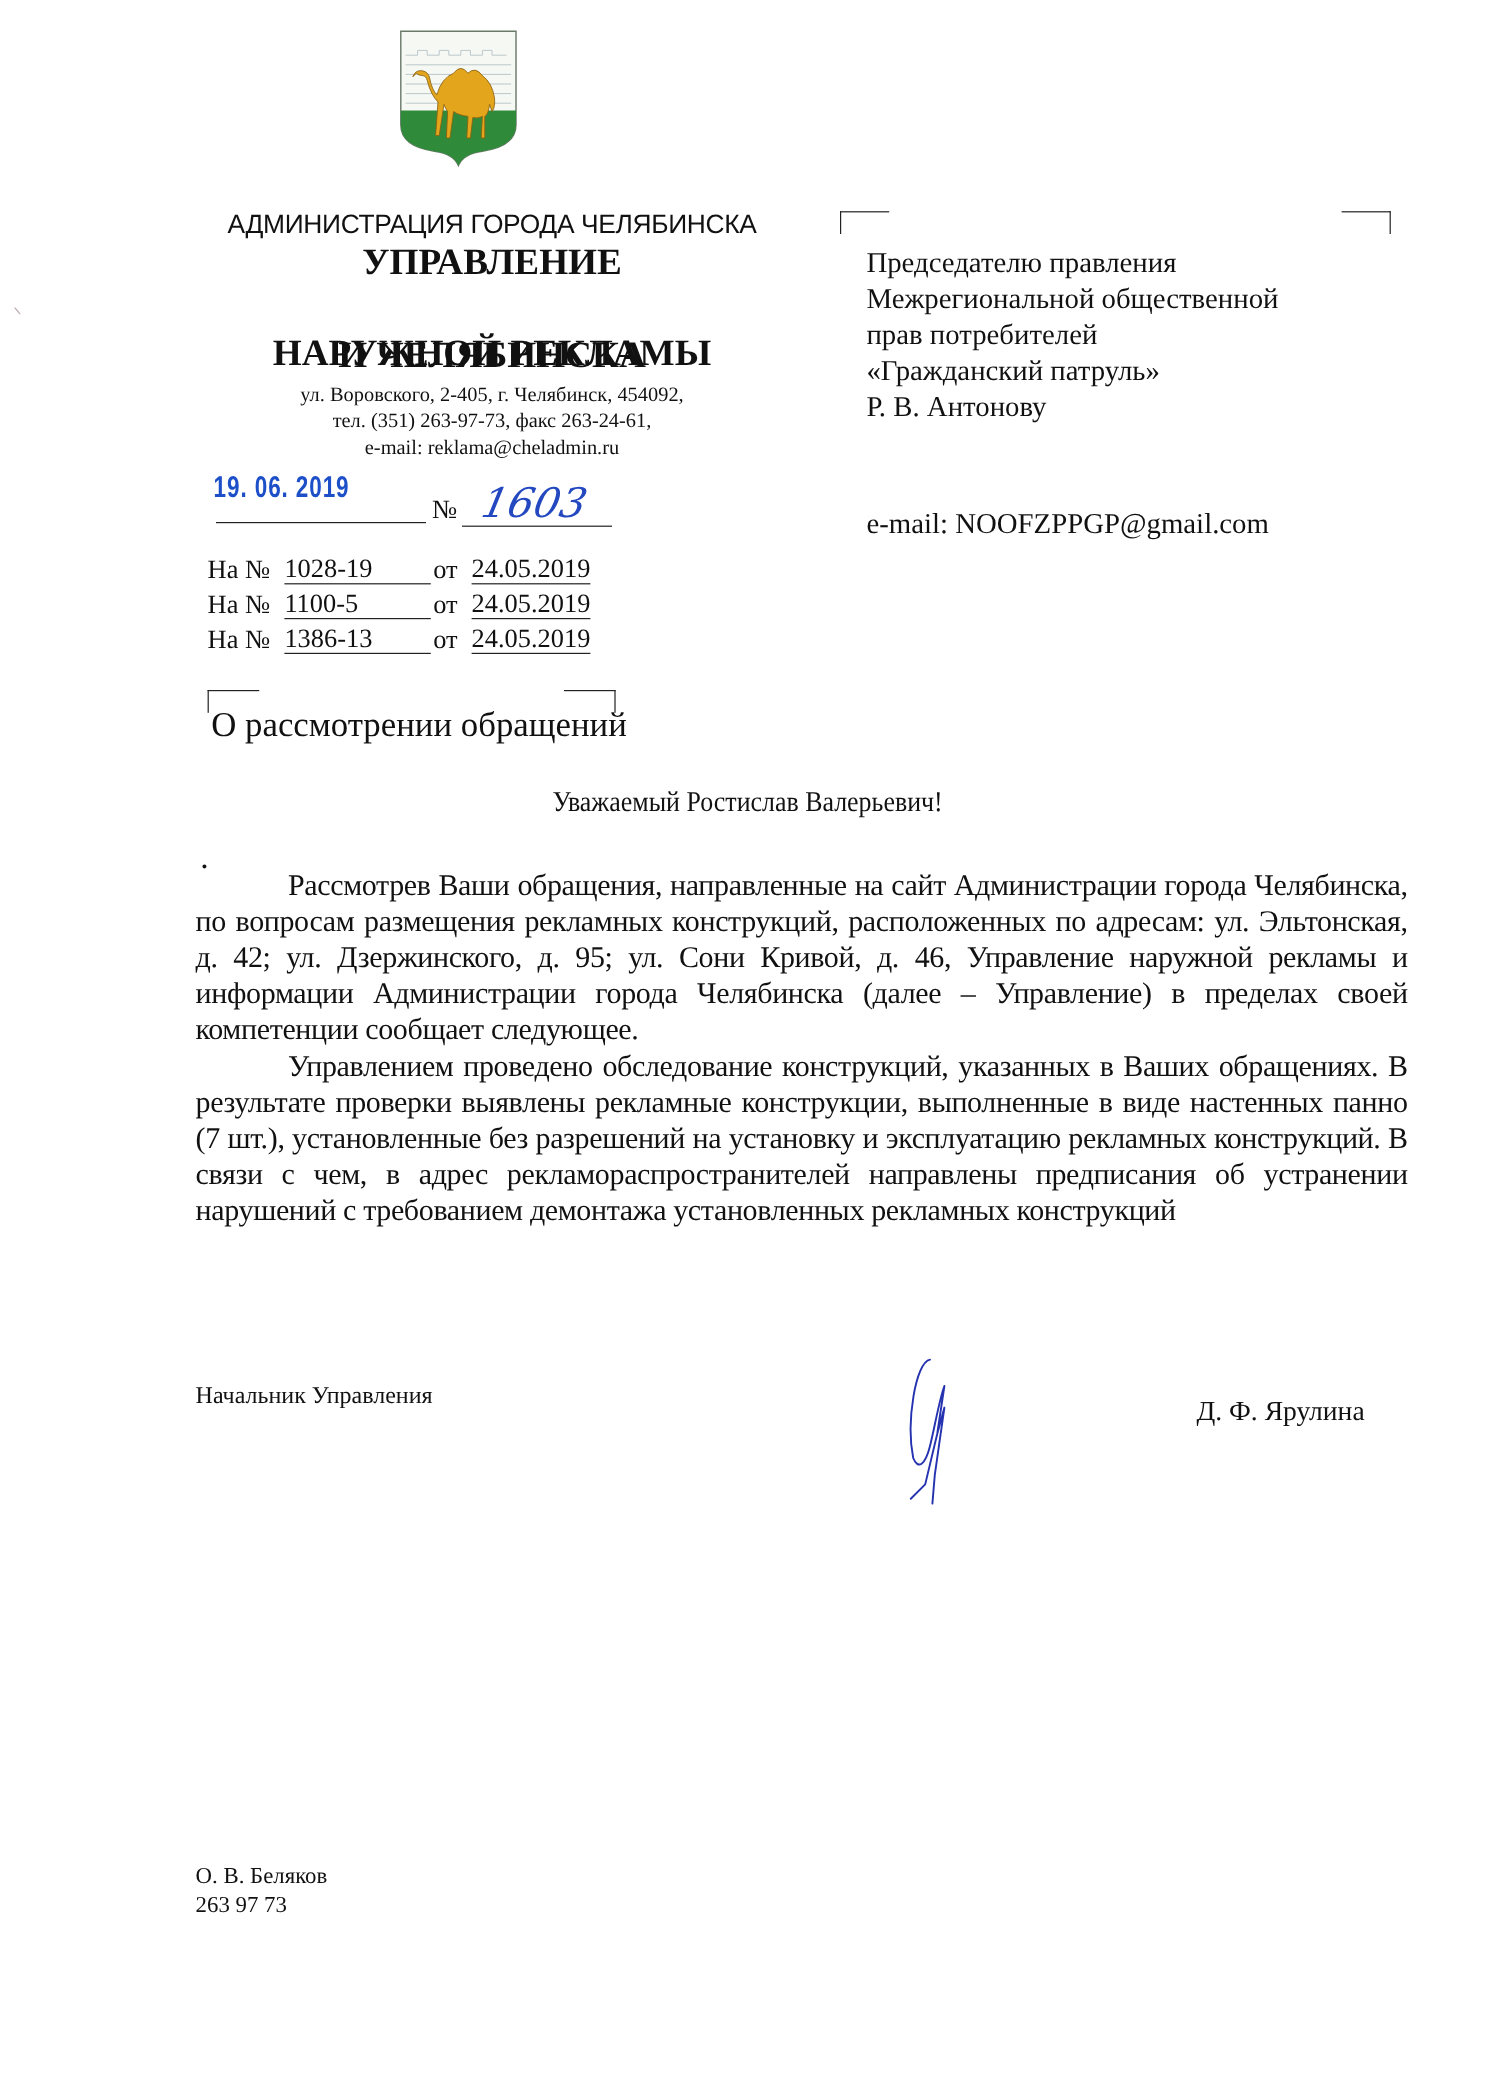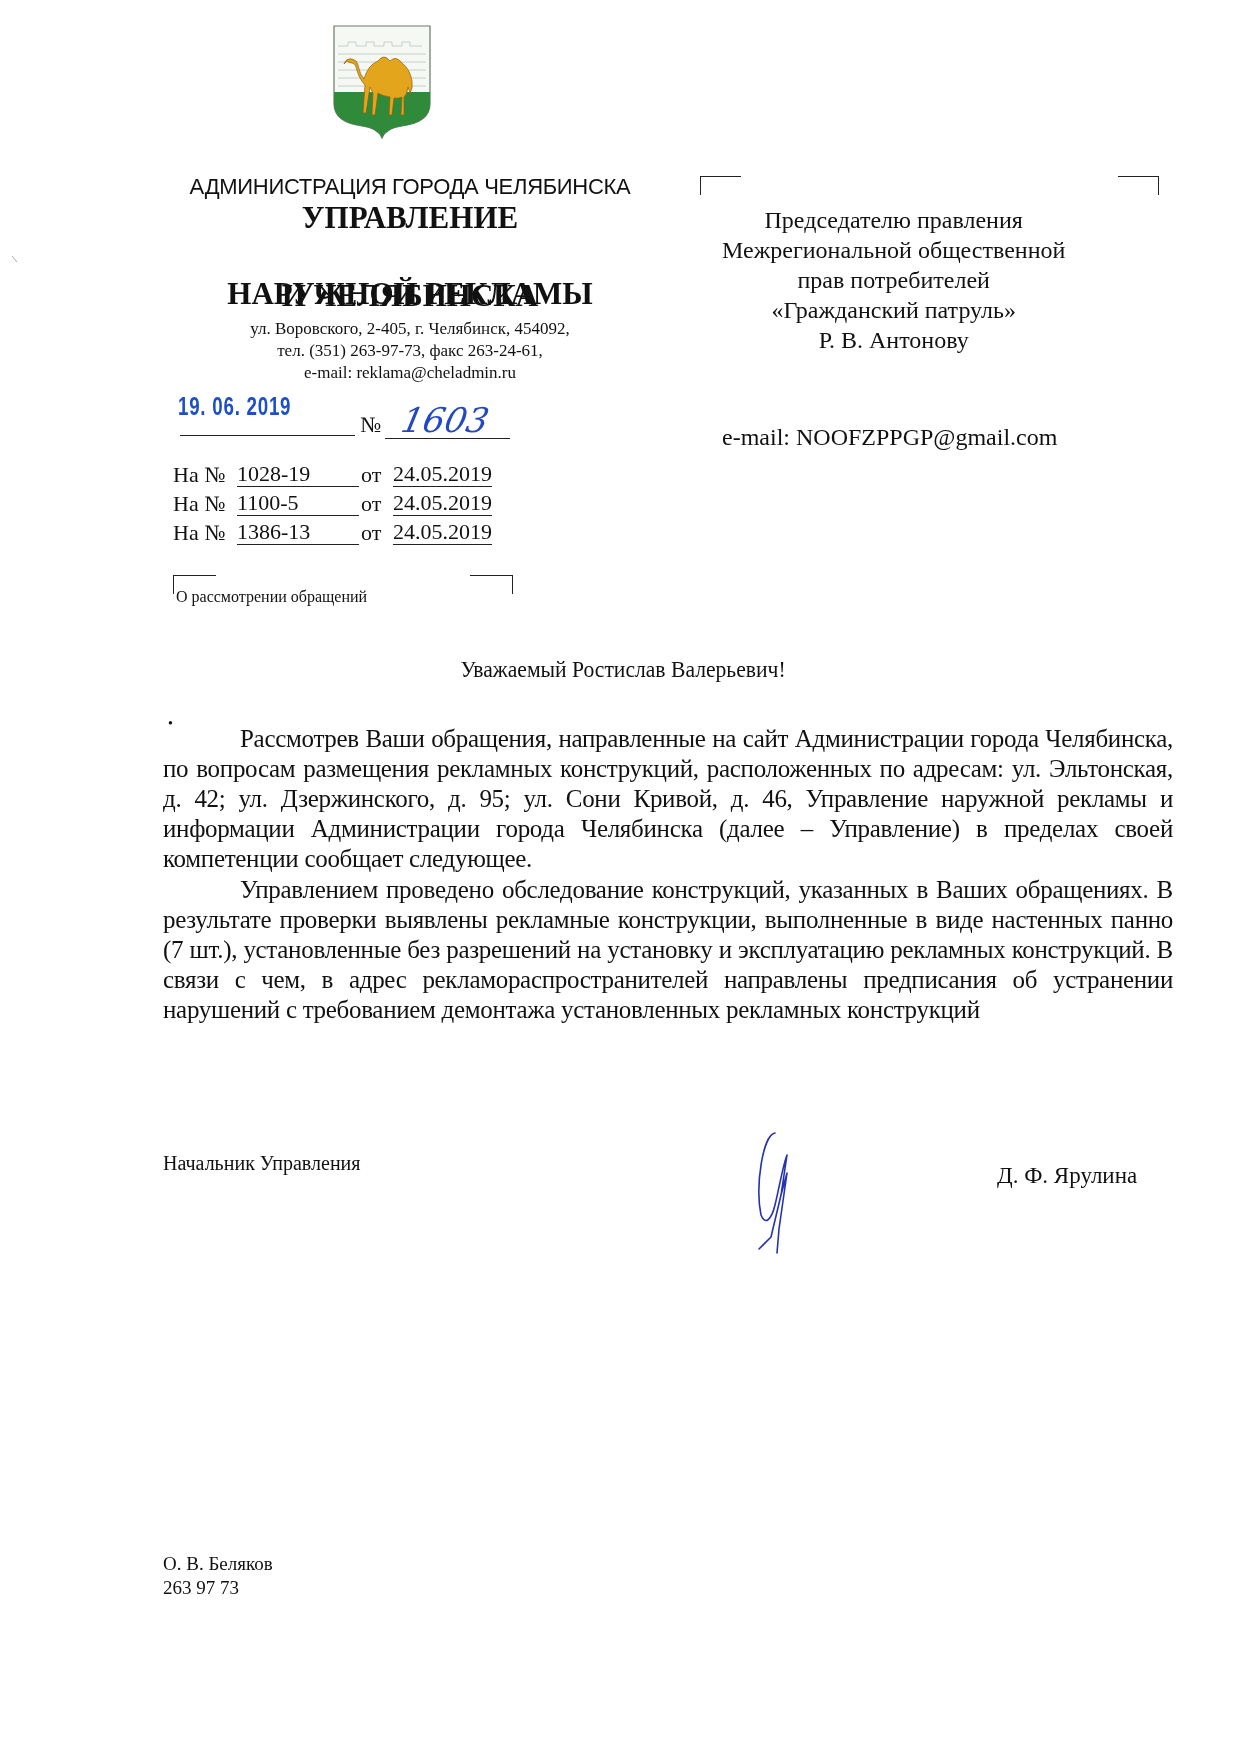--- a/index.html
+++ b/index.html
@@ -37,27 +37,27 @@
   .ref .num { position: absolute; left: 64px; top: 0; width: 122px; border-bottom: 1.5px solid #222; line-height: 24px; }
   .ref .ot  { position: absolute; left: 188px; top: 0; }
   .ref .dt  { position: absolute; left: 220px; top: 0; border-bottom: 1.5px solid #222; line-height: 24px; }
   #ref-0 { top: 462px; }
   #ref-1 { top: 491px; }
   #ref-2 { top: 520px; }
 
   
   #subj-corner-l { left: 173px; top: 575px; width: 42px; height: 18px; border-left: 1.5px solid #222; border-top: 1.5px solid #222; }
   #subj-corner-r { left: 470px; top: 575px; width: 42px; height: 18px; border-right: 1.5px solid #222; border-top: 1.5px solid #222; }
-  #subj { left: 176px; top: 588px; font-size: 16px; }
+  #subj { left: 176px; top: 588px; font-size: 29px; }
 
   
   #addr-corner-l { left: 700px; top: 176px; width: 40px; height: 18px; border-left: 1.5px solid #222; border-top: 1.5px solid #222; }
   #addr-corner-r { left: 1118px; top: 176px; width: 40px; height: 18px; border-right: 1.5px solid #222; border-top: 1.5px solid #222; }
   #addressee { left: 722px; top: 205px; font-size: 24px; line-height: 30px; }
-  #addressee div { white-space: nowrap; text-align: center; }
+  #addressee div { white-space: nowrap; }
   #addr-email { left: 722px; top: 424px; font-size: 24px; }
 
   
   #greeting { left: 0; width: 1246px; top: 656px; text-align: center; font-size: 24px;
               transform: scaleX(0.9); }
 
   
   .para { left: 163px; width: 1010px; font-size: 25px; line-height: 30px; text-align: justify;
           text-indent: 77px; font-family: "Liberation Serif", serif; letter-spacing: -0.3px; }
   #para-0 { top: 724px; }

